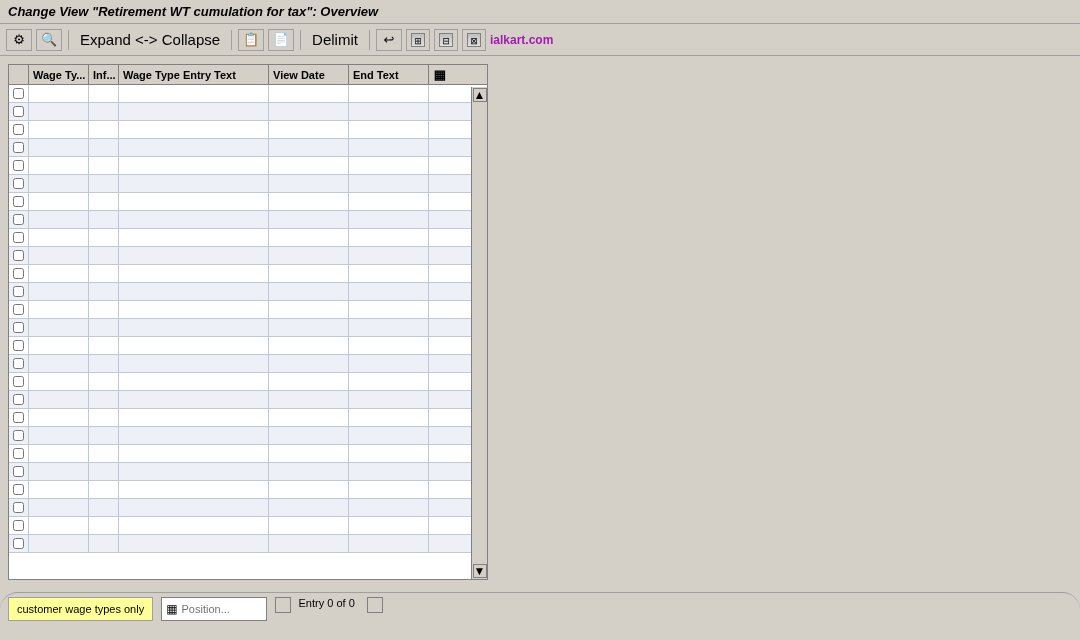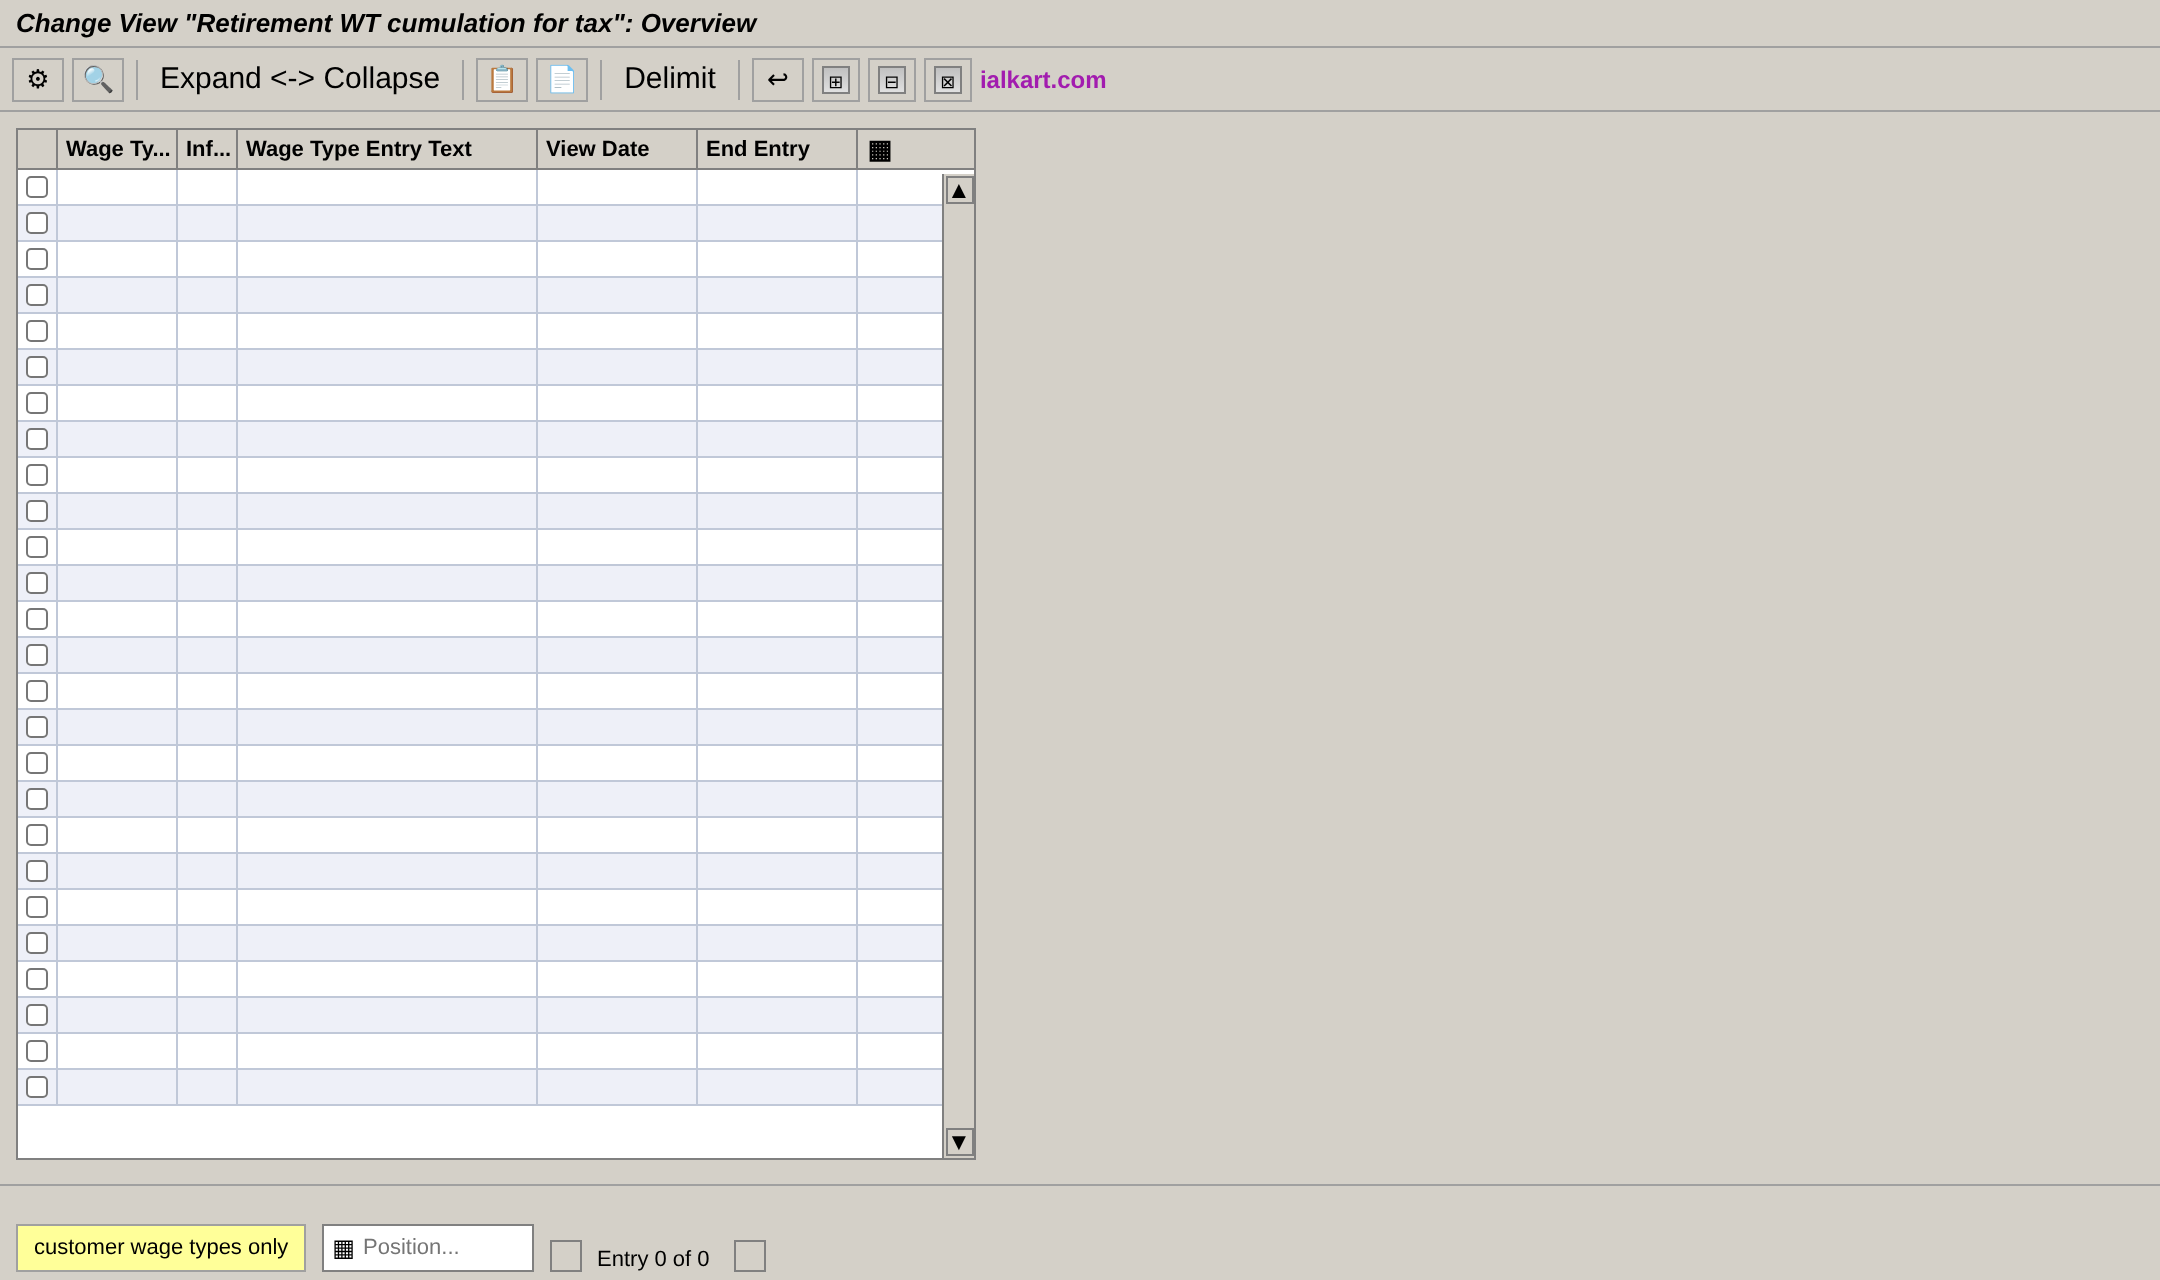--- a/index.html
+++ b/index.html
@@ -184,27 +184,28 @@
     .td-long-text { width: 150px; min-width: 150px; }
     .td-start { width: 80px; min-width: 80px; }
     .td-end { width: 80px; min-width: 80px; }
 
     
     .status-bar {
       background: #d4d0c8;
       border-top: 1px solid #a0a0a0;
       padding: 4px 8px;
       display: flex;
-      align-items: flex-end;
+      align-items: flex-start;
       gap: 8px;
       height: 48px;
       position: absolute;
       bottom: 0;
       left: 0;
       right: 0;
+      border-radius: 18px;
     }
 
     .status-btn {
       background: #ffff99;
       border: 1px solid #a0a0a0;
       padding: 3px 8px;
       font-size: 11px;
       cursor: pointer;
       height: 24px;
       display: flex;
@@ -300,21 +301,21 @@
       <div class="th th-inf">
         <span>Inf...</span>
       </div>
       <div class="th th-long-text">
         <span>Wage Type Entry Text</span>
       </div>
       <div class="th th-start">
         <span>View Date</span>
       </div>
       <div class="th th-end">
-        <span>End Entry</span>
+        <span>End Text</span>
       </div>
       <div class="th th-icon">
         <span style="font-size:13px; cursor:pointer;">▦</span>
       </div>
     </div>
 
     <div class="table-body" id="table-body">
 
     <div class="table-row">
           <div class="td-checkbox">

